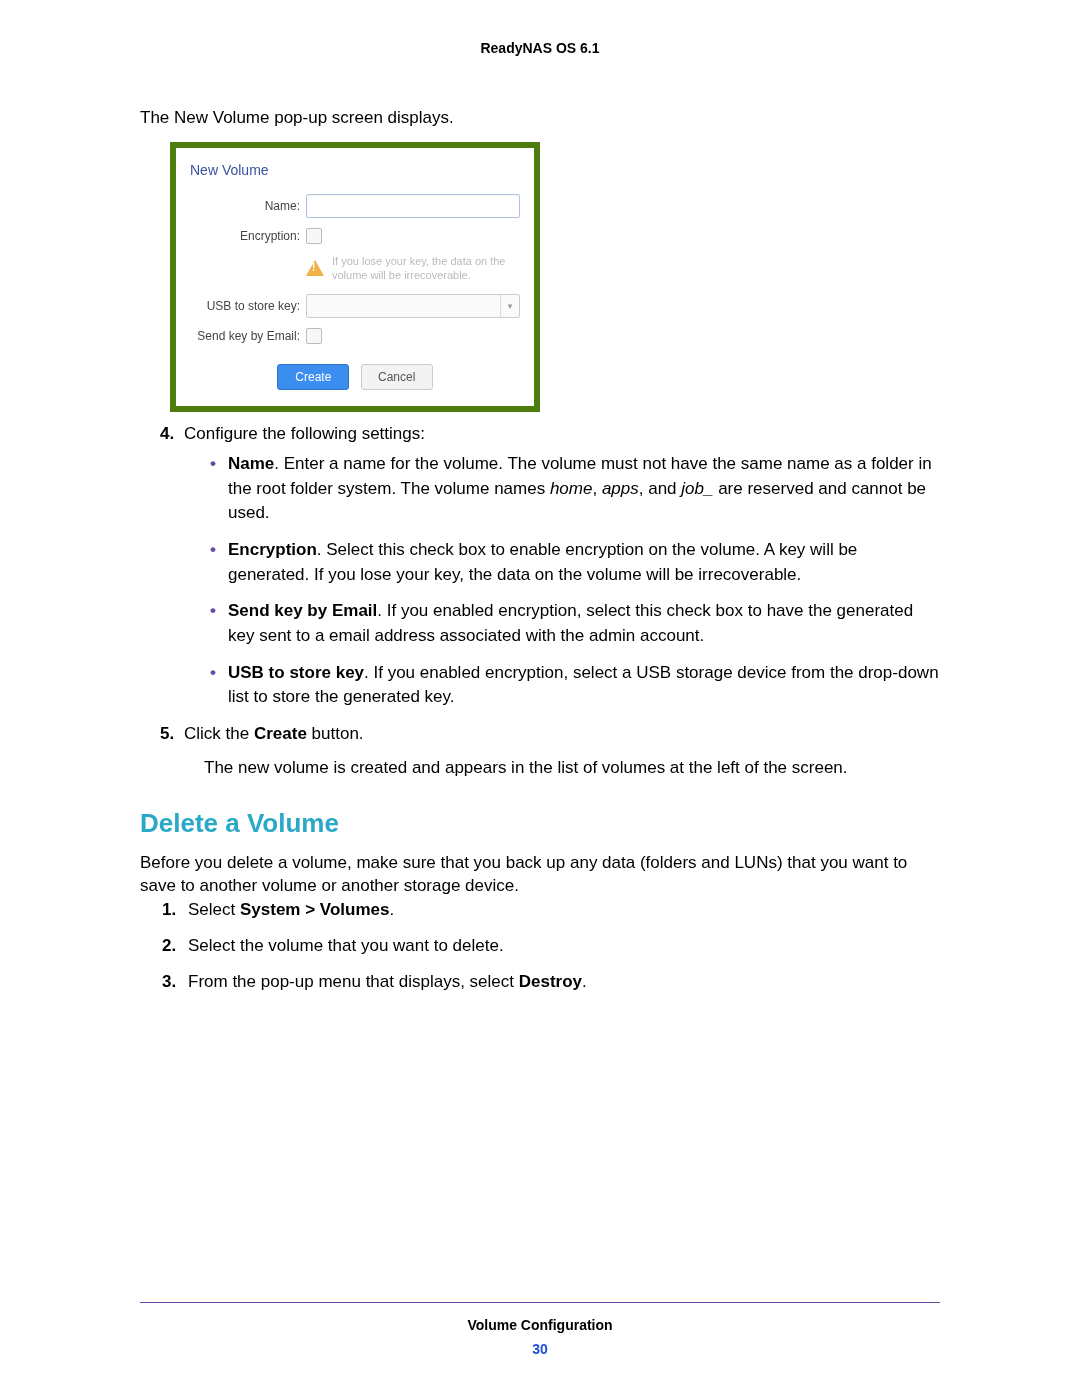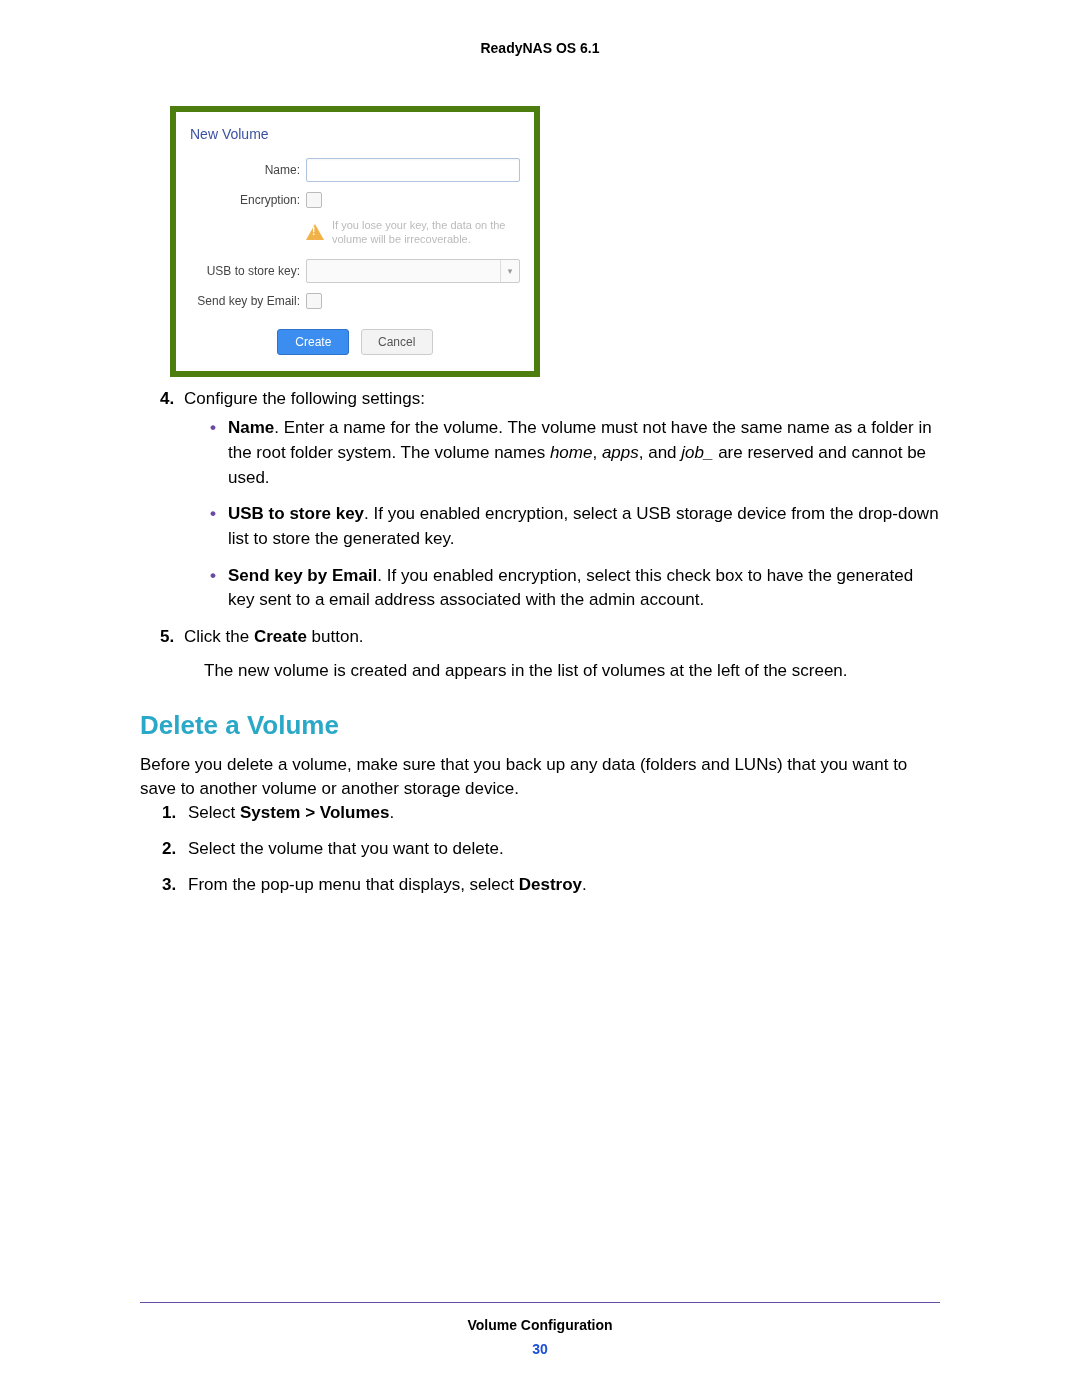--- a/index.html
+++ b/index.html
@@ -241,20 +241,21 @@
     color: #1d4ed8;
   }
 </style>
 </head>
 <body>
 
 <div class="page">
 
   <div class="header-title">ReadyNAS OS 6.1</div>
 
+  <div class="body-text">The New Volume pop-up screen displays.</div>
 
   <div class="popup">
     <div class="popup-title">New Volume</div>
 
     <div class="popup-row">
       <div class="popup-label">Name:</div>
       <div class="popup-input-text"></div>
     </div>
 
     <div class="popup-row">
@@ -288,24 +289,27 @@
 
   <ul class="ol-top">
     <li>
       <span class="li-num">4.</span>
       <span>Configure the following settings:</span>
       <ul class="sub-bullets">
         <li>
           <span class="b">Name</span><span>. Enter a name for the volume. The volume must not have the same name as a folder in the root folder system. The volume names </span><span class="i">home</span><span>, </span><span class="i">apps</span><span>, and </span><span class="i">job_</span><span> are reserved and cannot be used.</span>
         </li>
         <li>
-          <span class="b">USB to store key</span><span>. If you enabled encryption, select a USB storage device from the drop-down list to store the generated key.</span>
+          <span class="b">Encryption</span><span>. Select this check box to enable encryption on the volume. A key will be generated. If you lose your key, the data on the volume will be irrecoverable.</span>
         </li>
         <li>
           <span class="b">Send key by Email</span><span>. If you enabled encryption, select this check box to have the generated key sent to a email address associated with the admin account.</span>
+        </li>
+        <li>
+          <span class="b">USB to store key</span><span>. If you enabled encryption, select a USB storage device from the drop-down list to store the generated key.</span>
         </li>
       </ul>
     </li>
     <li>
       <span class="li-num">5.</span>
       <span>Click the </span><span class="b">Create</span><span> button.</span>
       <div class="after-text">The new volume is created and appears in the list of volumes at the left of the screen.</div>
     </li>
   </ul>
 

